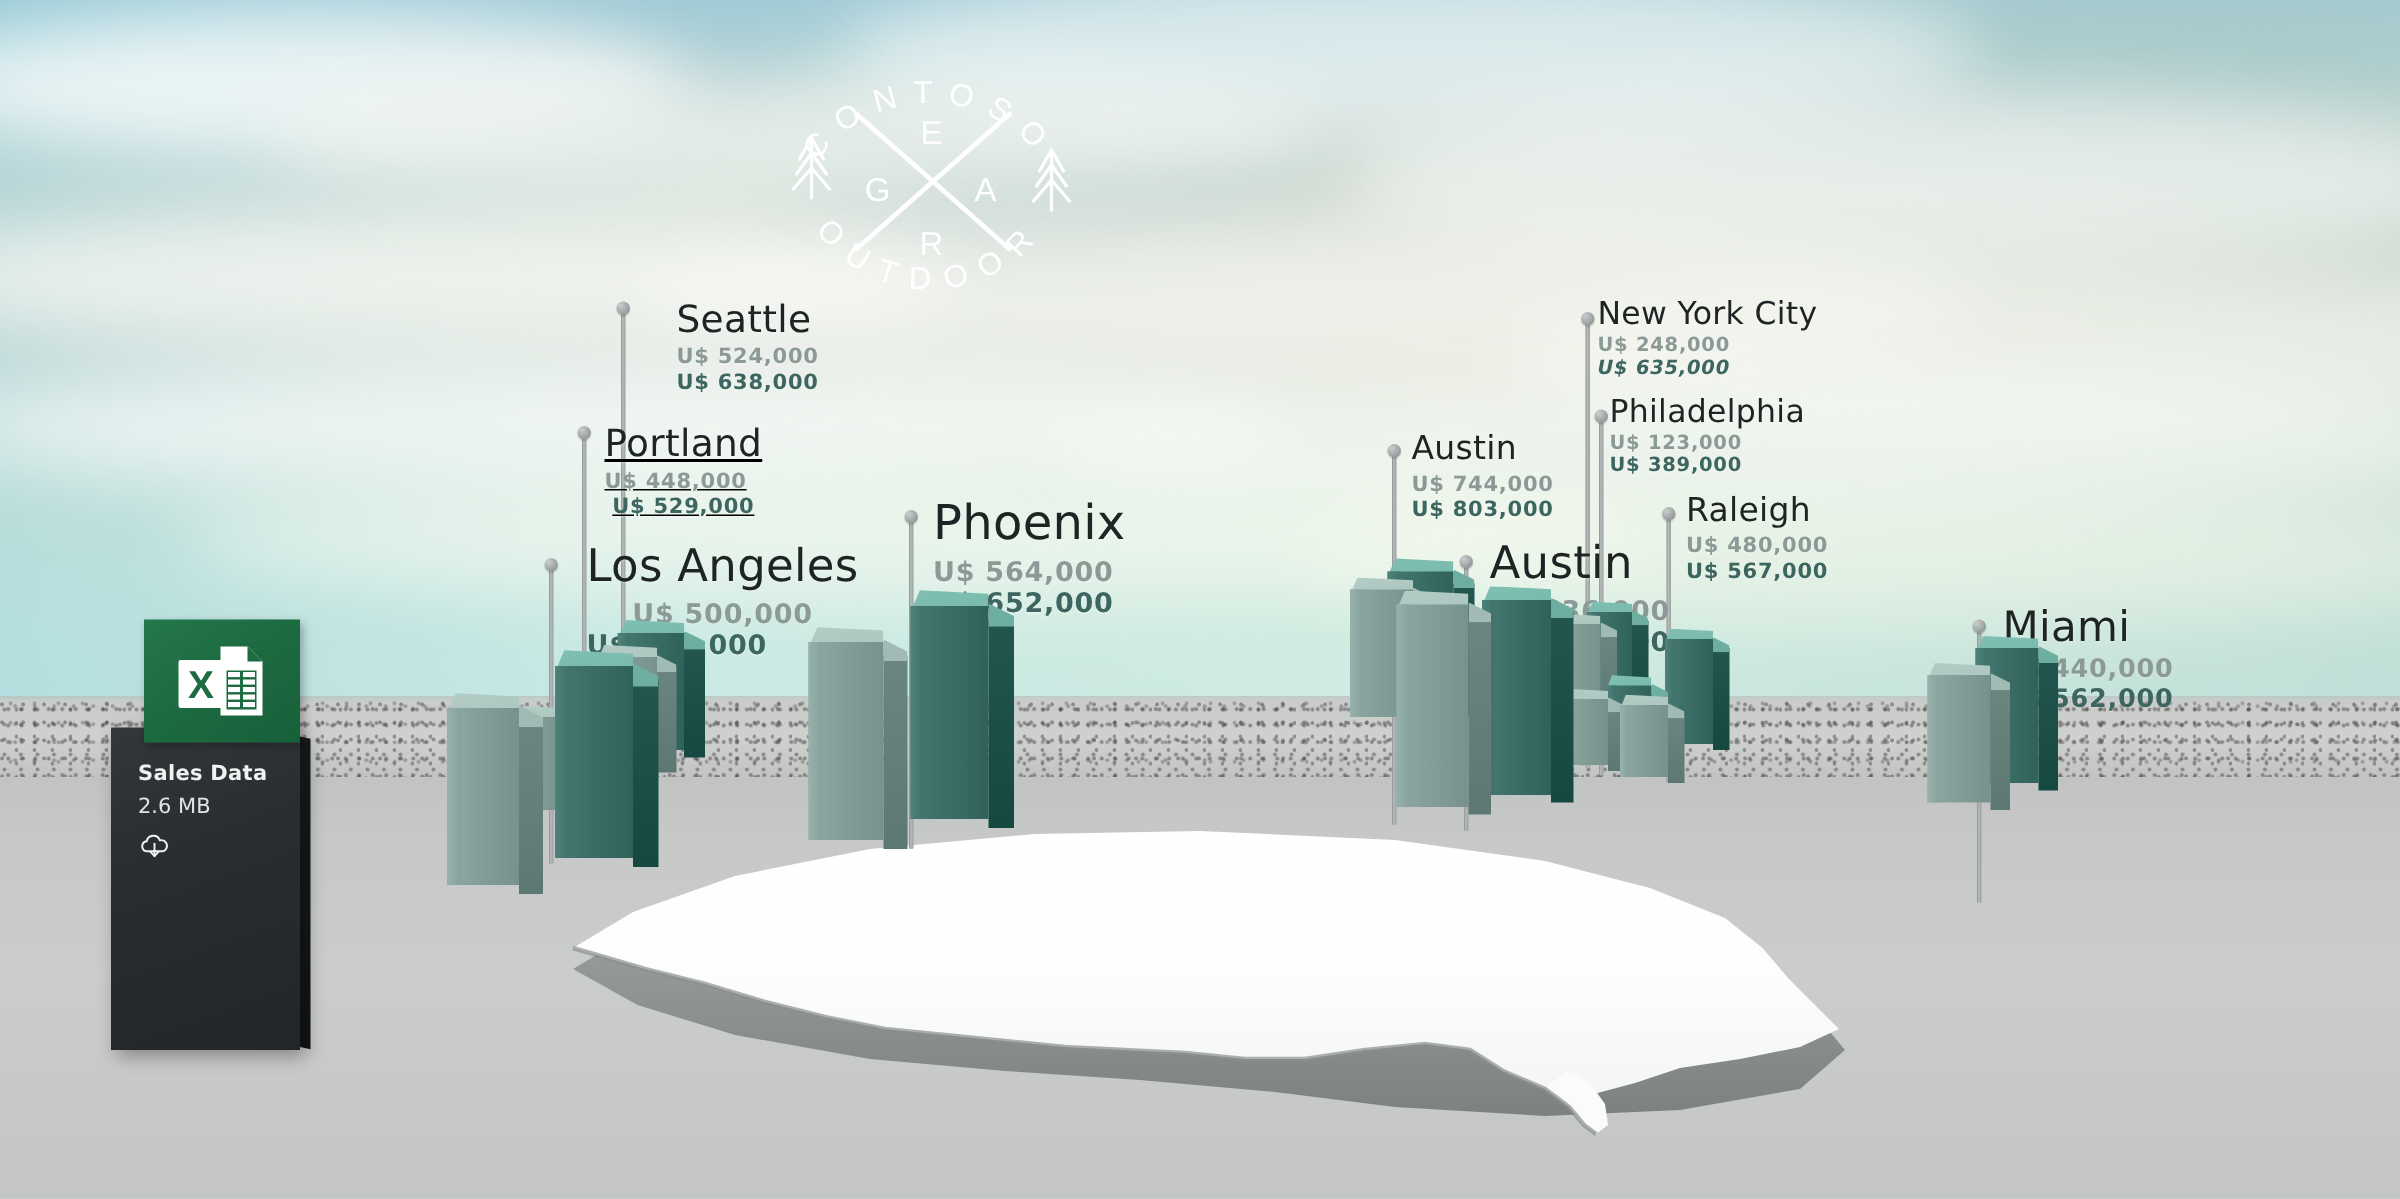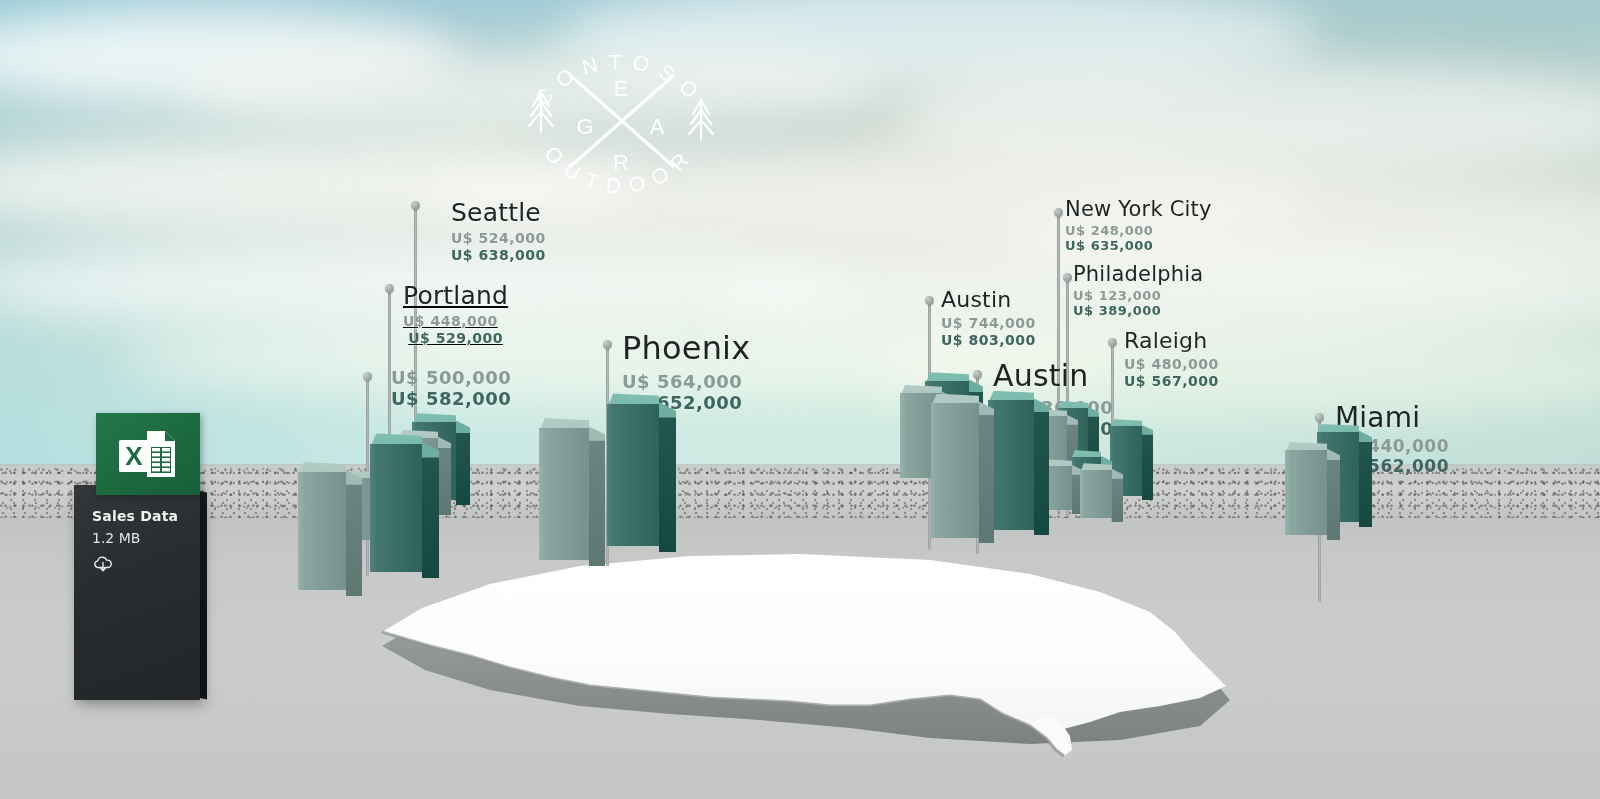--- a/index.html
+++ b/index.html
@@ -375,20 +375,21 @@
         <div class="city" style="font-size: 25px;">Seattle</div>
         <div class="v-prev" style="font-size: 14px; margin-top: 4px; letter-spacing: 0.5px;">U$ 524,000</div>
         <div class="v-curr" style="font-size: 14px; letter-spacing: 0.5px;">U$ 638,000</div>
       </div>
       <div class="label" style="left: 403px; top: 283px; z-index: 400; text-decoration: underline;">
         <div class="city" style="font-size: 25px;">Portland</div>
         <div class="v-prev" style="font-size: 14px; margin-top: 4px; letter-spacing: 0.5px;">U$ 448,000</div>
         <div class="v-curr" style="font-size: 14px; letter-spacing: 0.5px; text-align: center;">U$ 529,000</div>
       </div>
       <div class="label" style="left: 391px; top: 362px; z-index: 400;">
+        <div class="city" style="font-size: 30px;">Los Angeles</div>
         <div class="v-prev" style="font-size: 18px; margin-top: 5px; letter-spacing: 0.5px; text-align: center;">U$ 500,000</div>
         <div class="v-curr" style="font-size: 18px; letter-spacing: 0.5px;">U$ 582,000</div>
       </div>
       <div class="label" style="left: 622px; top: 332px; z-index: 400;">
         <div class="city" style="font-size: 32px;">Phoenix</div>
         <div class="v-prev" style="font-size: 18px; margin-top: 5px; letter-spacing: 0.5px;">U$ 564,000</div>
         <div class="v-curr" style="font-size: 18px; letter-spacing: 0.5px;">U$ 652,000</div>
       </div>
       <div class="label" style="left: 941px; top: 288px; z-index: 400;">
         <div class="city" style="font-size: 22px;">Austin</div>
@@ -396,21 +397,21 @@
         <div class="v-curr" style="font-size: 14px; letter-spacing: 0.5px;">U$ 803,000</div>
       </div>
       <div class="label" style="left: 993px; top: 360px; z-index: 400;">
         <div class="city" style="font-size: 30px;">Austin</div>
         <div class="v-prev" style="font-size: 18px; margin-top: 5px; letter-spacing: 0.5px;">U$ 636,000</div>
         <div class="v-curr" style="font-size: 18px; letter-spacing: 0.5px;">U$ 672,000</div>
       </div>
       <div class="label" style="left: 1065px; top: 198px; z-index: 400;">
         <div class="city" style="font-size: 21px;">New York City</div>
         <div class="v-prev" style="font-size: 13px; margin-top: 3px; letter-spacing: 0.5px;">U$ 248,000</div>
-        <div class="v-curr" style="font-size: 13px; letter-spacing: 0.5px;">U$ 635,000</div>
+        <div class="v-curr" style="font-size: 13px; letter-spacing: 0.5px; font-style: italic;">U$ 635,000</div>
       </div>
       <div class="label" style="left: 1073px; top: 263px; z-index: 400;">
         <div class="city" style="font-size: 21px;">Philadelphia</div>
         <div class="v-prev" style="font-size: 13px; margin-top: 3px; letter-spacing: 0.5px;">U$ 123,000</div>
         <div class="v-curr" style="font-size: 13px; letter-spacing: 0.5px;">U$ 389,000</div>
       </div>
       <div class="label" style="left: 1124px; top: 329px; z-index: 400;">
         <div class="city" style="font-size: 22px;">Raleigh</div>
         <div class="v-prev" style="font-size: 14px; margin-top: 4px; letter-spacing: 0.5px;">U$ 480,000</div>
         <div class="v-curr" style="font-size: 14px; letter-spacing: 0.5px;">U$ 567,000</div>
@@ -473,21 +474,21 @@
           <rect x="35" y="36" width="8" height="3.4"></rect>
             <rect x="45" y="36" width="8" height="3.4"></rect>
           <rect x="35" y="41" width="8" height="3.4"></rect>
             <rect x="45" y="41" width="8" height="3.4"></rect>
         </g>
         <rect x="2" y="13" width="30" height="32" rx="1.5" fill="#ffffff"></rect>
         <text x="17" y="38" font-family="'Liberation Sans', sans-serif" font-size="26" font-weight="700" fill="#1d6b41" text-anchor="middle">X</text>
       </svg>
     </div>
     <div class="fc-title">Sales Data</div>
-    <div class="fc-size">1.2 MB</div>
+    <div class="fc-size">2.6 MB</div>
     <div class="fc-dl">
       <svg viewBox="0 0 22 18" fill="none" stroke="#f0f1f1" stroke-width="1.3" stroke-linecap="round" stroke-linejoin="round">
         <path d="M5.5,12.5 A3.4,3.4 0 0 1 5.8,5.8 A4.6,4.6 0 0 1 14.6,5.2 A3.6,3.6 0 0 1 16.5,12.5 Z"></path>
         <line x1="11" y1="7.5" x2="11" y2="15.5"></line>
         <path d="M8.2,12.8 L11,15.8 L13.8,12.8"></path>
       </svg>
     </div>
   </div>
 
 </div>

